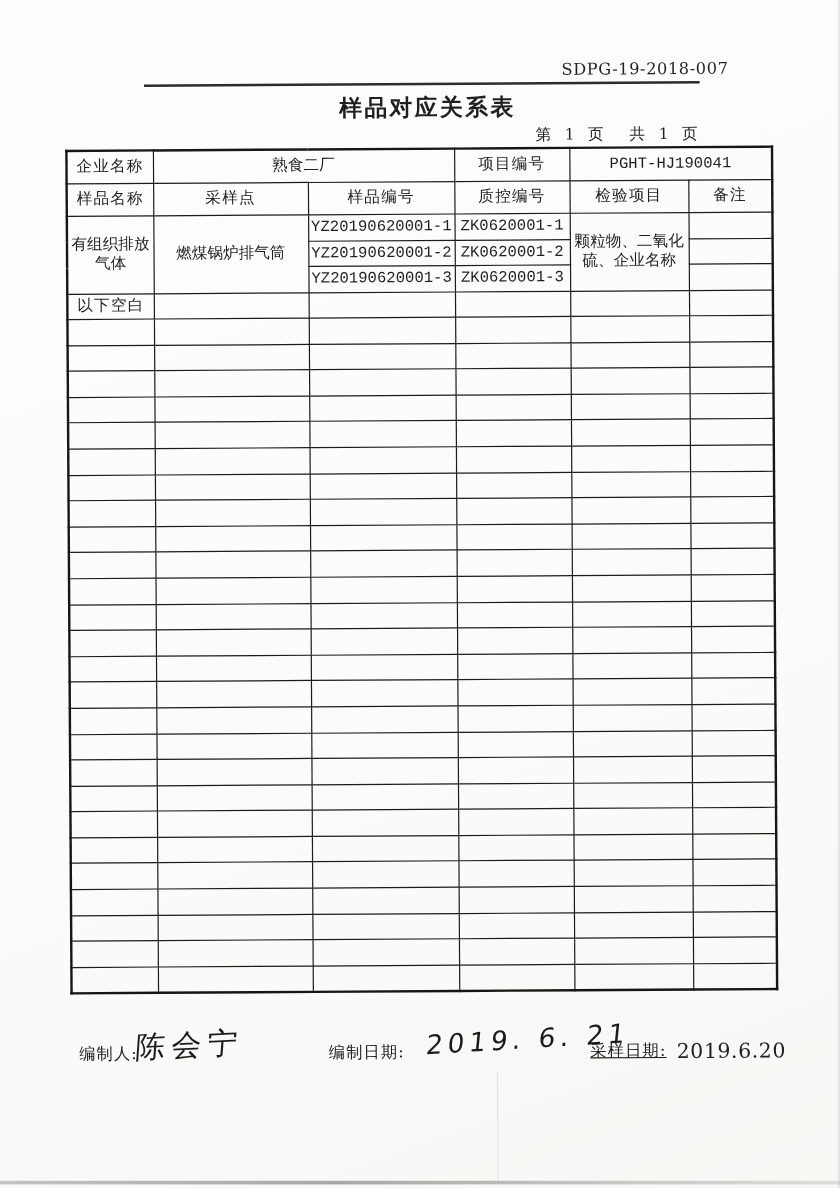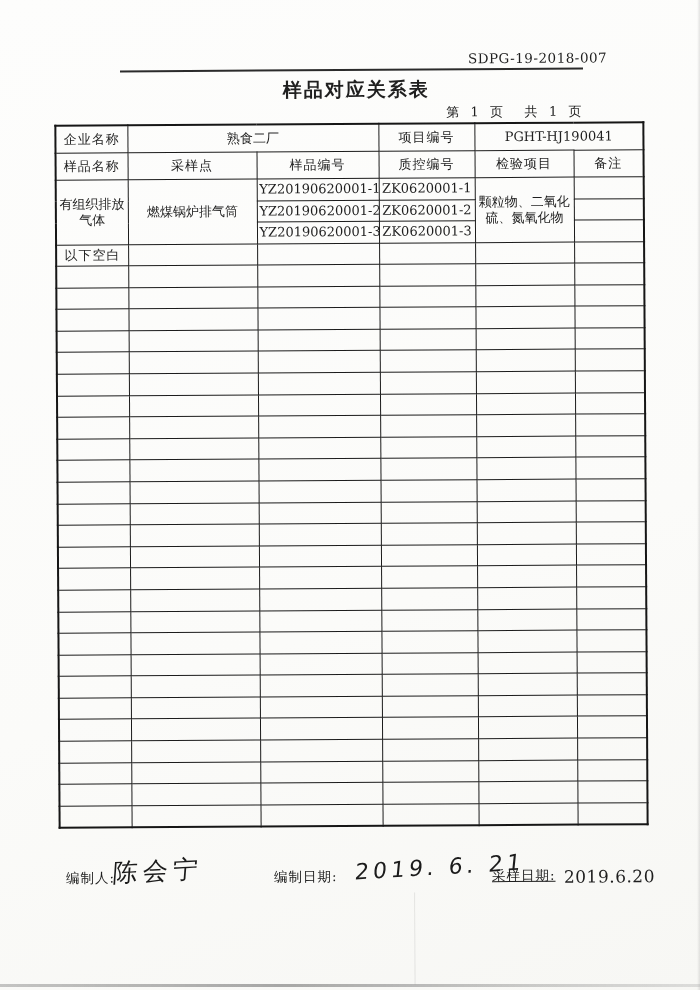--- a/index.html
+++ b/index.html
@@ -71,21 +71,21 @@
     font-size: 13px;
     font-weight: normal;
     overflow: hidden;
     line-height: 1.25;
   }
   table.main { border: 2.2px solid #161616; }
   tr.info-row td, tr.info-row th { height: 26px; }
   tr.col-header th { height: 26px; }
   th.hdr { font-weight: bold; letter-spacing: 1px; margin-top: 20px; }
   tr.data-row td { height: 20.5px; }
-  td.code { font-size: 13px; letter-spacing: 0px; white-space: nowrap; }
+  td.code { font-size: 13px; letter-spacing: 0px; white-space: nowrap; font-family: Liberation Mono, monospace; }
   tr.marker-row td { height: 20.5px; }
   td.marker { letter-spacing: 1px; }
   tbody.empty-rows td { height: 20.6px; }
   .footer-label {
     position: absolute;
     font-size: 13.5px;
     letter-spacing: 1px;
     white-space: nowrap;
   }
   .handwriting {
@@ -170,21 +170,21 @@
             <th class="hdr">样品编号</th>
             <th class="hdr">质控编号</th>
             <th class="hdr">检验项目</th>
             <th class="hdr">备注</th>
           </tr>
           <tr class="data-row">
             <td rowspan="3">有组织排放气体</td>
             <td rowspan="3">燃煤锅炉排气筒</td>
             <td class="code">YZ20190620001-1</td>
             <td class="code">ZK0620001-1</td>
-            <td rowspan="3">颗粒物、二氧化硫、氮氧化物</td>
+            <td rowspan="3">颗粒物、二氧化硫、企业名称</td>
             <td></td>
           </tr>
           <tr class="data-row">
             <td class="code">YZ20190620001-2</td>
             <td class="code">ZK0620001-2</td>
             <td></td>
           </tr>
           <tr class="data-row">
             <td class="code">YZ20190620001-3</td>
             <td class="code">ZK0620001-3</td>

